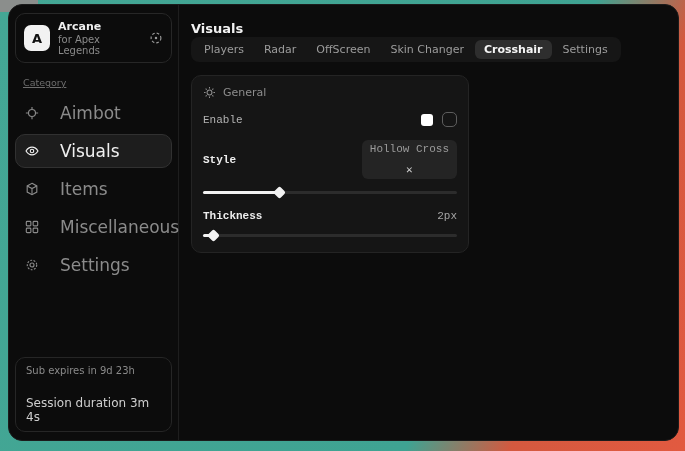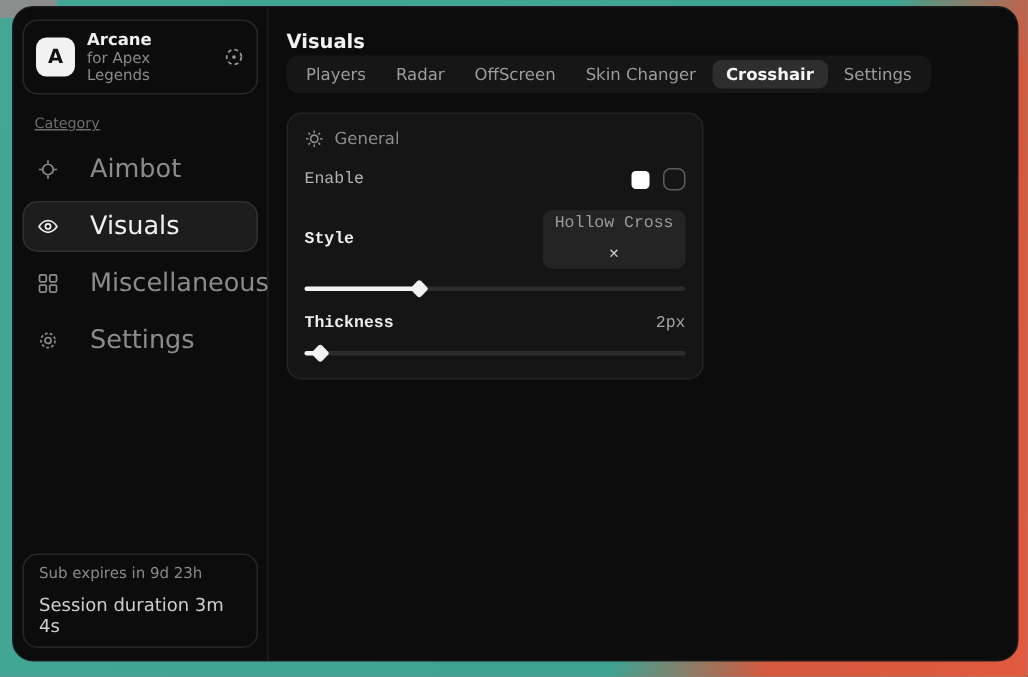--- a/index.html
+++ b/index.html
@@ -51,21 +51,21 @@
     color: #8b8b8b; font-size: 17px;
   }
   .nav-item.selected {
     background: #1d1d1d; border-color: #313131; color: #f0f0f0;
   }
   .nav-item .ico { display: flex; align-items: center; }
   .sidebar-spacer { flex: 1; }
   .sub-card {
     border: 1px solid #262626; border-radius: 10px;
     padding: 7px 10px;
-    display: flex; flex-direction: column; gap: 8px;
+    display: flex; flex-direction: column; gap: 20px;
   }
   .sub-line1 { color: #8a8a8a; font-size: 10px; }
   .sub-line2 { color: #cfcfcf; font-size: 12px; }
   
   .main { flex: 1; padding: 16px 0 0 12px; }
   .page-title { color: #f2f2f2; font-size: 13px; font-weight: bold; }
   .tabbar {
     margin-top: 1px;
     display: inline-flex; align-items: center;
     background: #161616; border-radius: 8px;
@@ -163,20 +163,29 @@
       <div class="nav-item selected">
         <span class="ico">
           <svg width="14" height="14" viewBox="0 0 16 16" fill="none" stroke="currentColor" stroke-width="1.3">
             <path d="M1.2 8S3.7 3.6 8 3.6 14.8 8 14.8 8 12.3 12.4 8 12.4 1.2 8 1.2 8z"></path>
             <circle cx="8" cy="8" r="2"></circle>
           </svg>
         </span>
         <span>Visuals</span>
       </div>
 
+      <div class="nav-item">
+        <span class="ico">
+          <svg width="14" height="14" viewBox="0 0 16 16" fill="none" stroke="currentColor" stroke-width="1.3">
+            <path d="M8 1.5l5.5 3v7l-5.5 3-5.5-3v-7z"></path>
+            <path d="M2.5 4.5L8 7.5l5.5-3M8 7.5v7"></path>
+          </svg>
+        </span>
+        <span>Items</span>
+      </div>
 
       <div class="nav-item">
         <span class="ico">
           <svg width="14" height="14" viewBox="0 0 16 16" fill="none" stroke="currentColor" stroke-width="1.3">
             <rect x="1.5" y="1.5" width="5.2" height="5.2" rx="1"></rect>
             <rect x="9.3" y="1.5" width="5.2" height="5.2" rx="1"></rect>
             <rect x="1.5" y="9.3" width="5.2" height="5.2" rx="1"></rect>
             <rect x="9.3" y="9.3" width="5.2" height="5.2" rx="1"></rect>
           </svg>
         </span>

